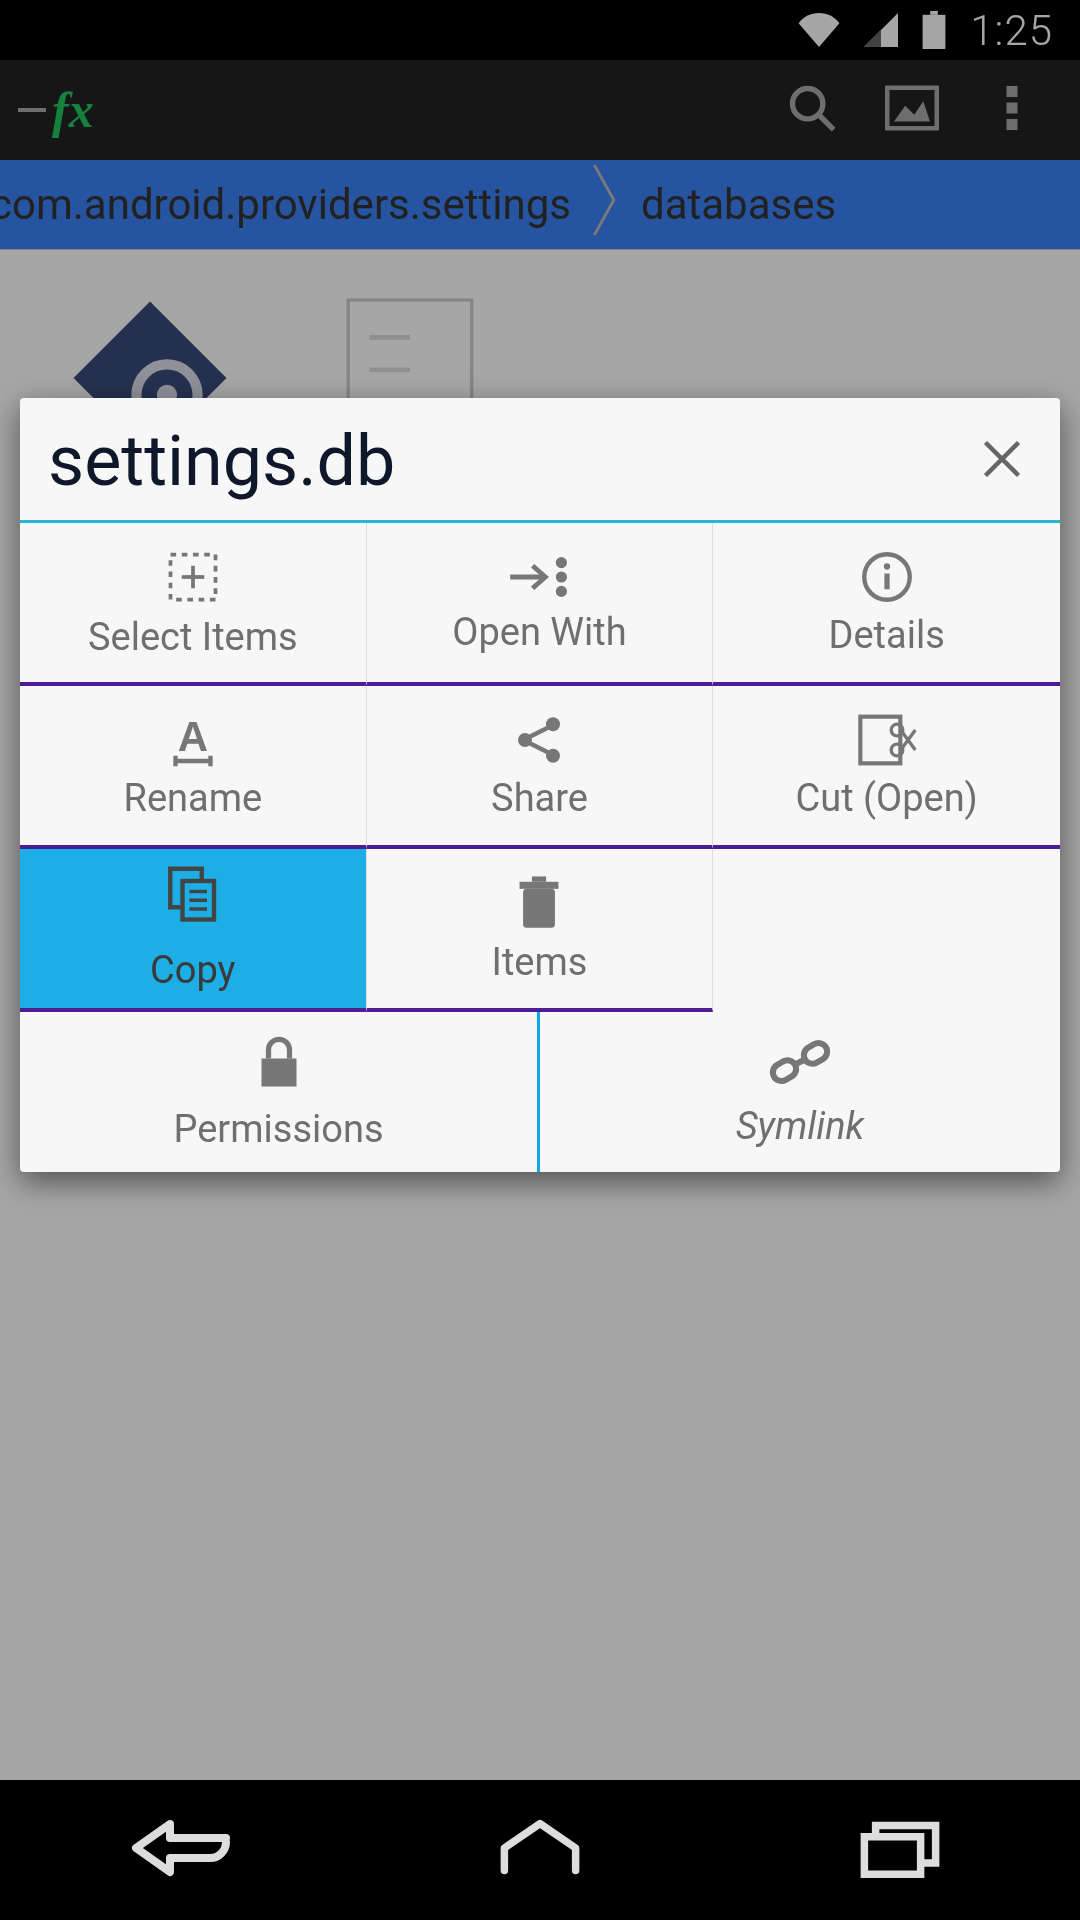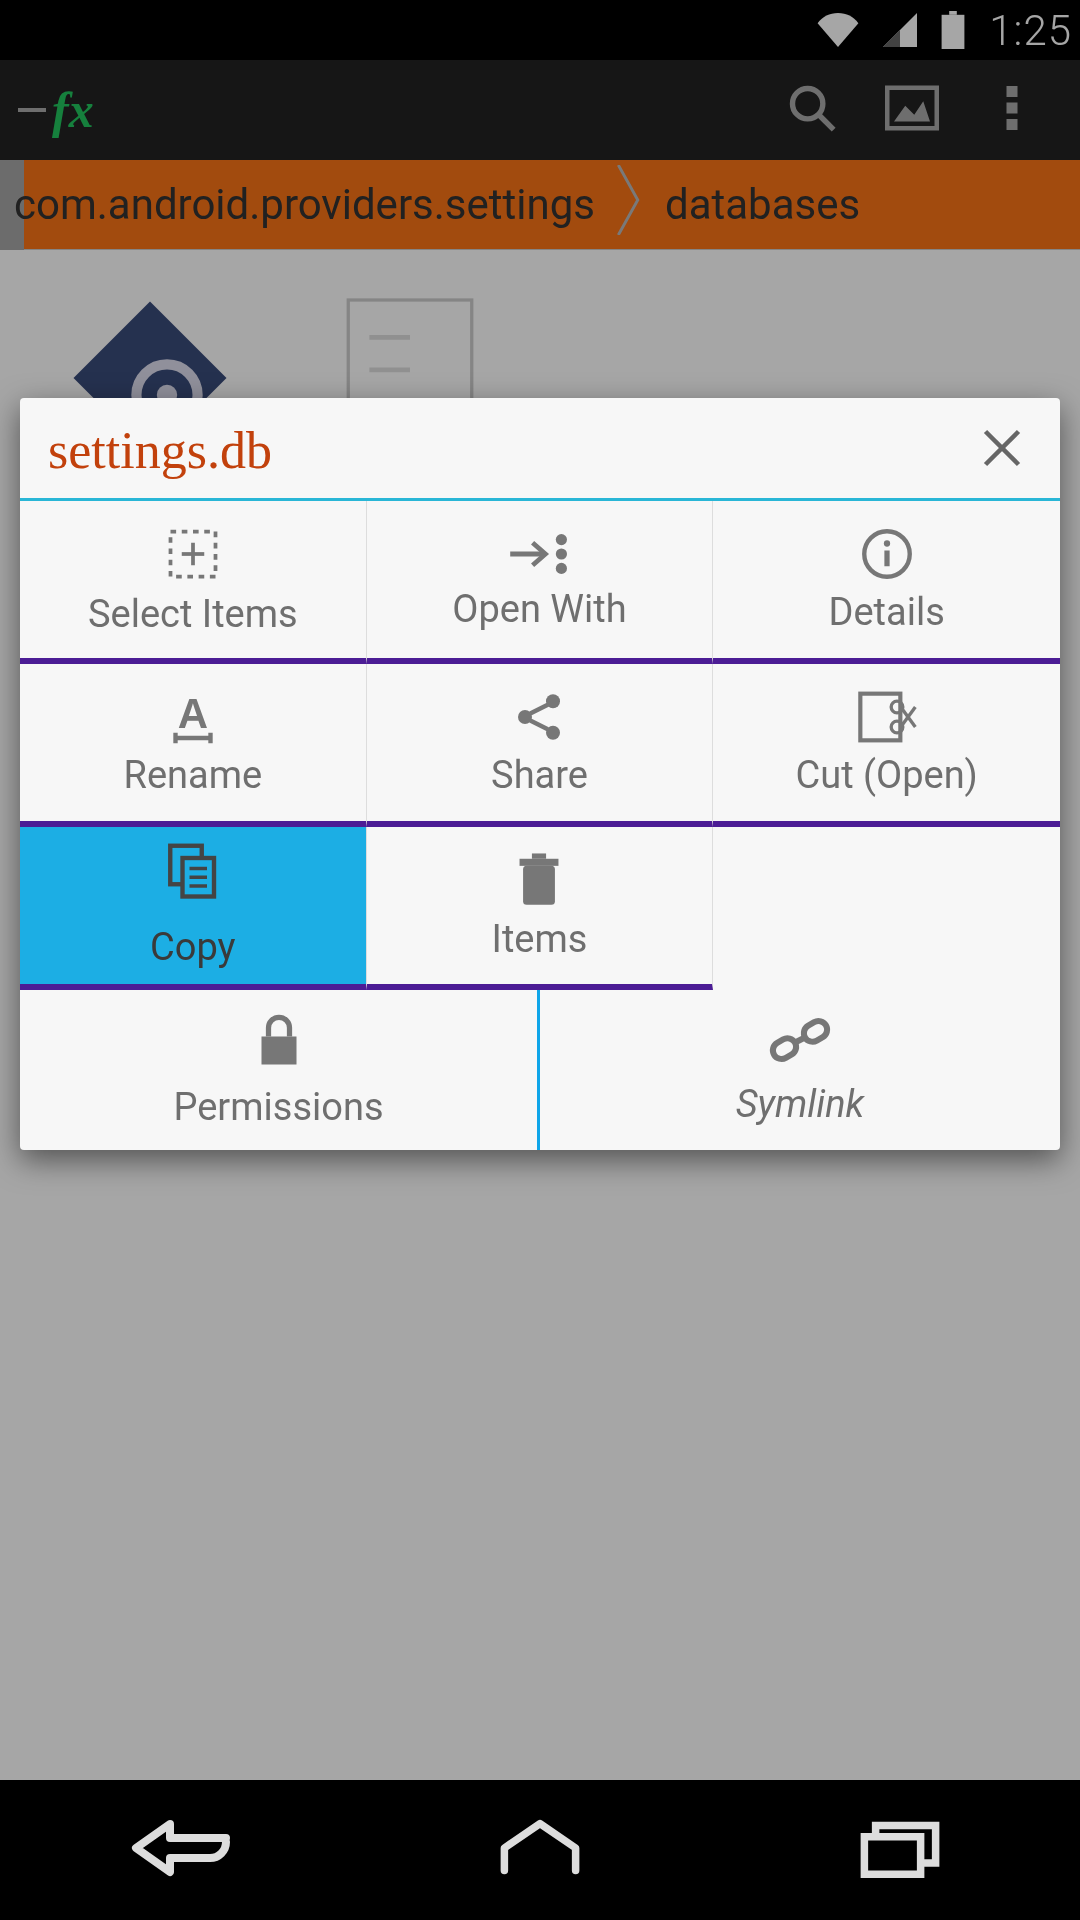--- a/index.html
+++ b/index.html
@@ -1,50 +1,50 @@
 <!DOCTYPE html>
 <html><head>
 <meta charset="utf-8">
 <style>
   * { box-sizing: border-box; margin: 0; padding: 0; }
   html, body { width: 1080px; height: 1920px; overflow: hidden; font-family: "Roboto", "Helvetica Neue", Arial, sans-serif; background: #000; }
   .screen { position: relative; width: 1080px; height: 1920px; background: #a7a7a7; }
 
   
-  .statusbar { position: absolute; top: 0; left: 0; right: 0; height: 60px; background: #000; display: flex; justify-content: flex-end; align-items: center; padding-right: 8px; gap: 24px; color: #fff; }
+  .statusbar { position: absolute; top: 0; left: 0; right: 0; height: 60px; background: #000; display: flex; justify-content: flex-end; align-items: center; padding-right: 27px; gap: 24px; color: #fff; }
   .statusbar .time { font-size: 42px; font-weight: 300; letter-spacing: 1px; }
   .statusbar svg { display: block; }
 
   
   .toolbar { position: absolute; top: 60px; left: 0; right: 0; height: 100px; background: #222; display: flex; align-items: center; padding: 0 18px; color: #bbb; }
   .toolbar .brand { display: flex; align-items: center; gap: 6px; font-style: italic; font-size: 50px; font-weight: 700; color: #22c55e; }
   .toolbar .brand .dash { width: 28px; height: 4px; background: #aaa; }
   .toolbar .spacer { flex: 1; }
   .toolbar .tool { width: 100px; height: 100px; display: flex; align-items: center; justify-content: center; }
 
   
-  .breadcrumb { position: absolute; top: 160px; left: 0; right: 0; height: 90px; background: #f97316; display: flex; align-items: center; color: #333; font-size: 42px; border-bottom: 1px solid #ccc; margin-left: 24px; }
+  .breadcrumb { position: absolute; top: 160px; left: 0; right: 0; height: 90px; background: #3b82f6; display: flex; align-items: center; color: #333; font-size: 42px; border-bottom: 1px solid #ccc; }
   .breadcrumb .crumb { padding: 0 20px; white-space: nowrap; }
   .breadcrumb .sep { color: #999; }
 
   
   .filegrid { position: absolute; top: 250px; left: 0; right: 0; bottom: 0; background: #fff; display: flex; gap: 60px; padding: 30px 50px; }
   .fileitem { width: 200px; height: 200px; display: flex; align-items: center; justify-content: center; }
 
   
   .scrim { position: absolute; inset: 0; background: rgba(0,0,0,0.35); }
 
   
   .dialog { position: absolute; left: 20px; right: 20px; top: 398px; background: #f7f7f7; border-radius: 4px; box-shadow: 0 10px 30px rgba(0,0,0,0.5); overflow: hidden; }
   .dialog-header { display: flex; align-items: center; justify-content: space-between; padding: 22px 28px 18px 28px; border-bottom: 3px solid #29b6d6; }
-  .dialog-title { color: #c2410c; font-size: 52px; font-weight: 400; font-family: Liberation Serif, serif; }
+  .dialog-title { color: #0f172a; font-size: 70px; font-weight: 400; }
   .dialog-close { width: 60px; height: 60px; display: flex; align-items: center; justify-content: center; color: #555; }
 
   .action-grid { display: grid; grid-template-columns: repeat(3, 1fr); }
-  .action-grid .cell { border-right: 1px solid #ddd; border-bottom: 6px solid #4c1d95; height: 163px; display: flex; flex-direction: column; align-items: center; justify-content: center; gap: 8px; color: #6f6f6f; font-size: 38px; }
+  .action-grid .cell { border-right: 1px solid #ddd; border-bottom: 4px solid #4c1d95; height: 163px; display: flex; flex-direction: column; align-items: center; justify-content: center; gap: 8px; color: #6f6f6f; font-size: 38px; }
   .action-grid .cell:nth-child(3n) { border-right: none; }
   .action-grid .cell.selected { background: #1caee4; color: #3a3a3a; gap: 23px; }
   .action-grid .cell svg { display: block; }
   .action-row2 { display: grid; grid-template-columns: 1fr 1fr; }
   .action-row2 .cell { border-right: 3px solid #0ea5e9; height: 160px; display: flex; flex-direction: column; align-items: center; justify-content: center; gap: 8px; color: #6f6f6f; font-size: 38px; }
   .action-row2 .cell:last-child { border-right: none; font-style: italic; }
 
   
   .navbar { position: absolute; left: 0; right: 0; bottom: 0; height: 140px; background: #000; display: flex; align-items: center; justify-content: space-around; }
   .navbtn { width: 180px; height: 80px; display: flex; align-items: center; justify-content: center; }

